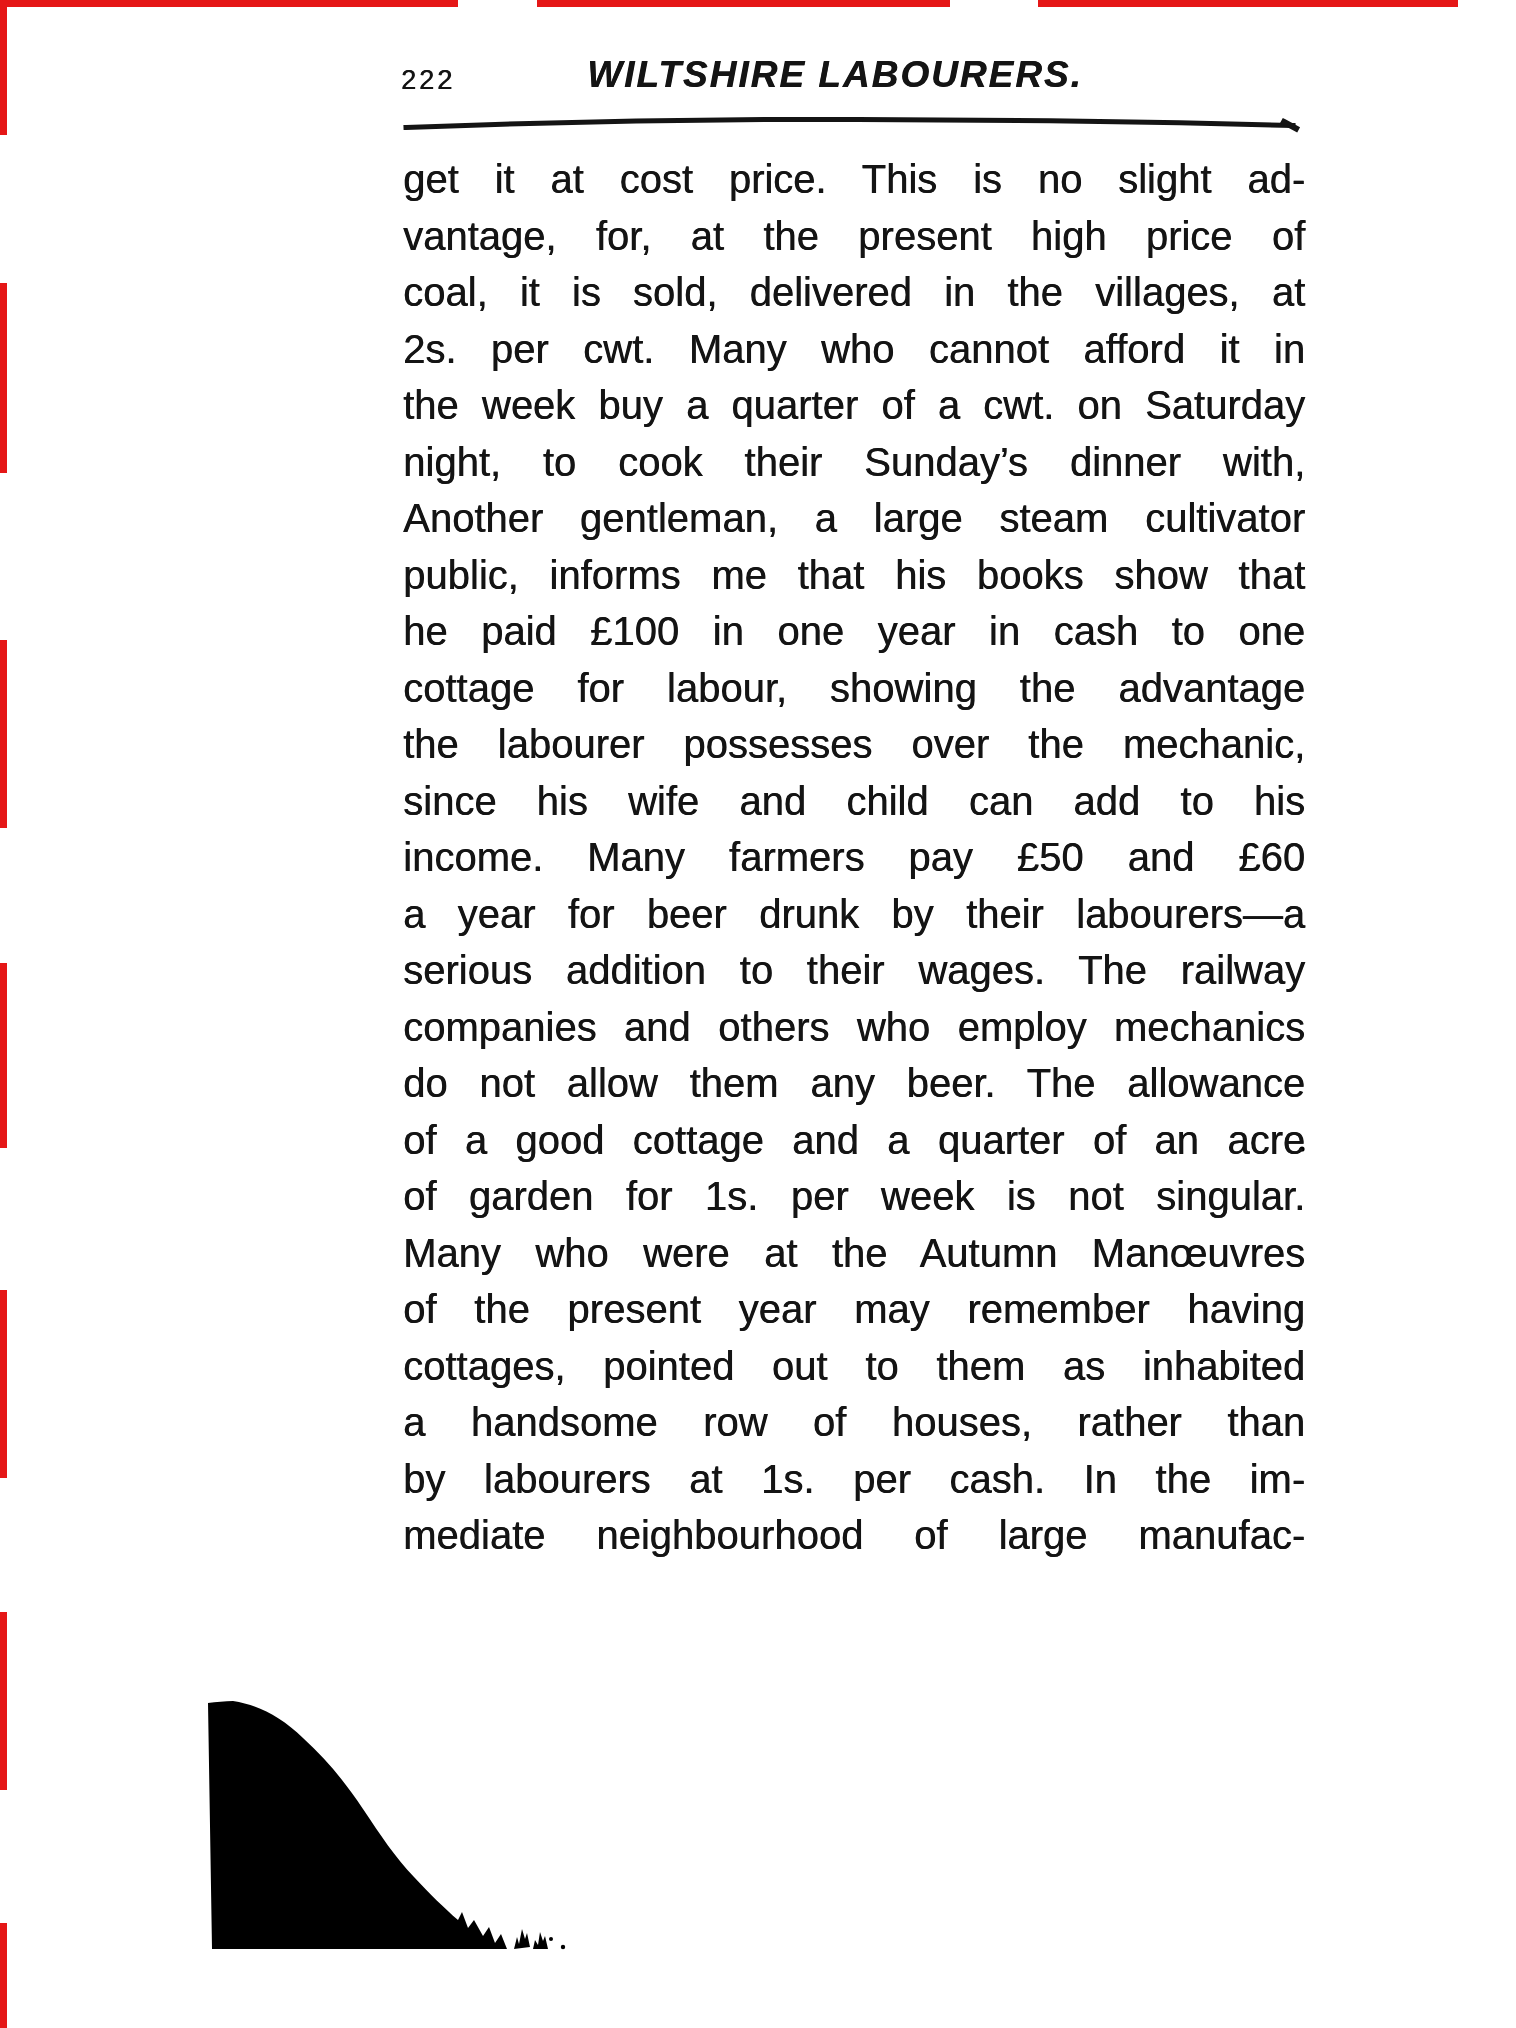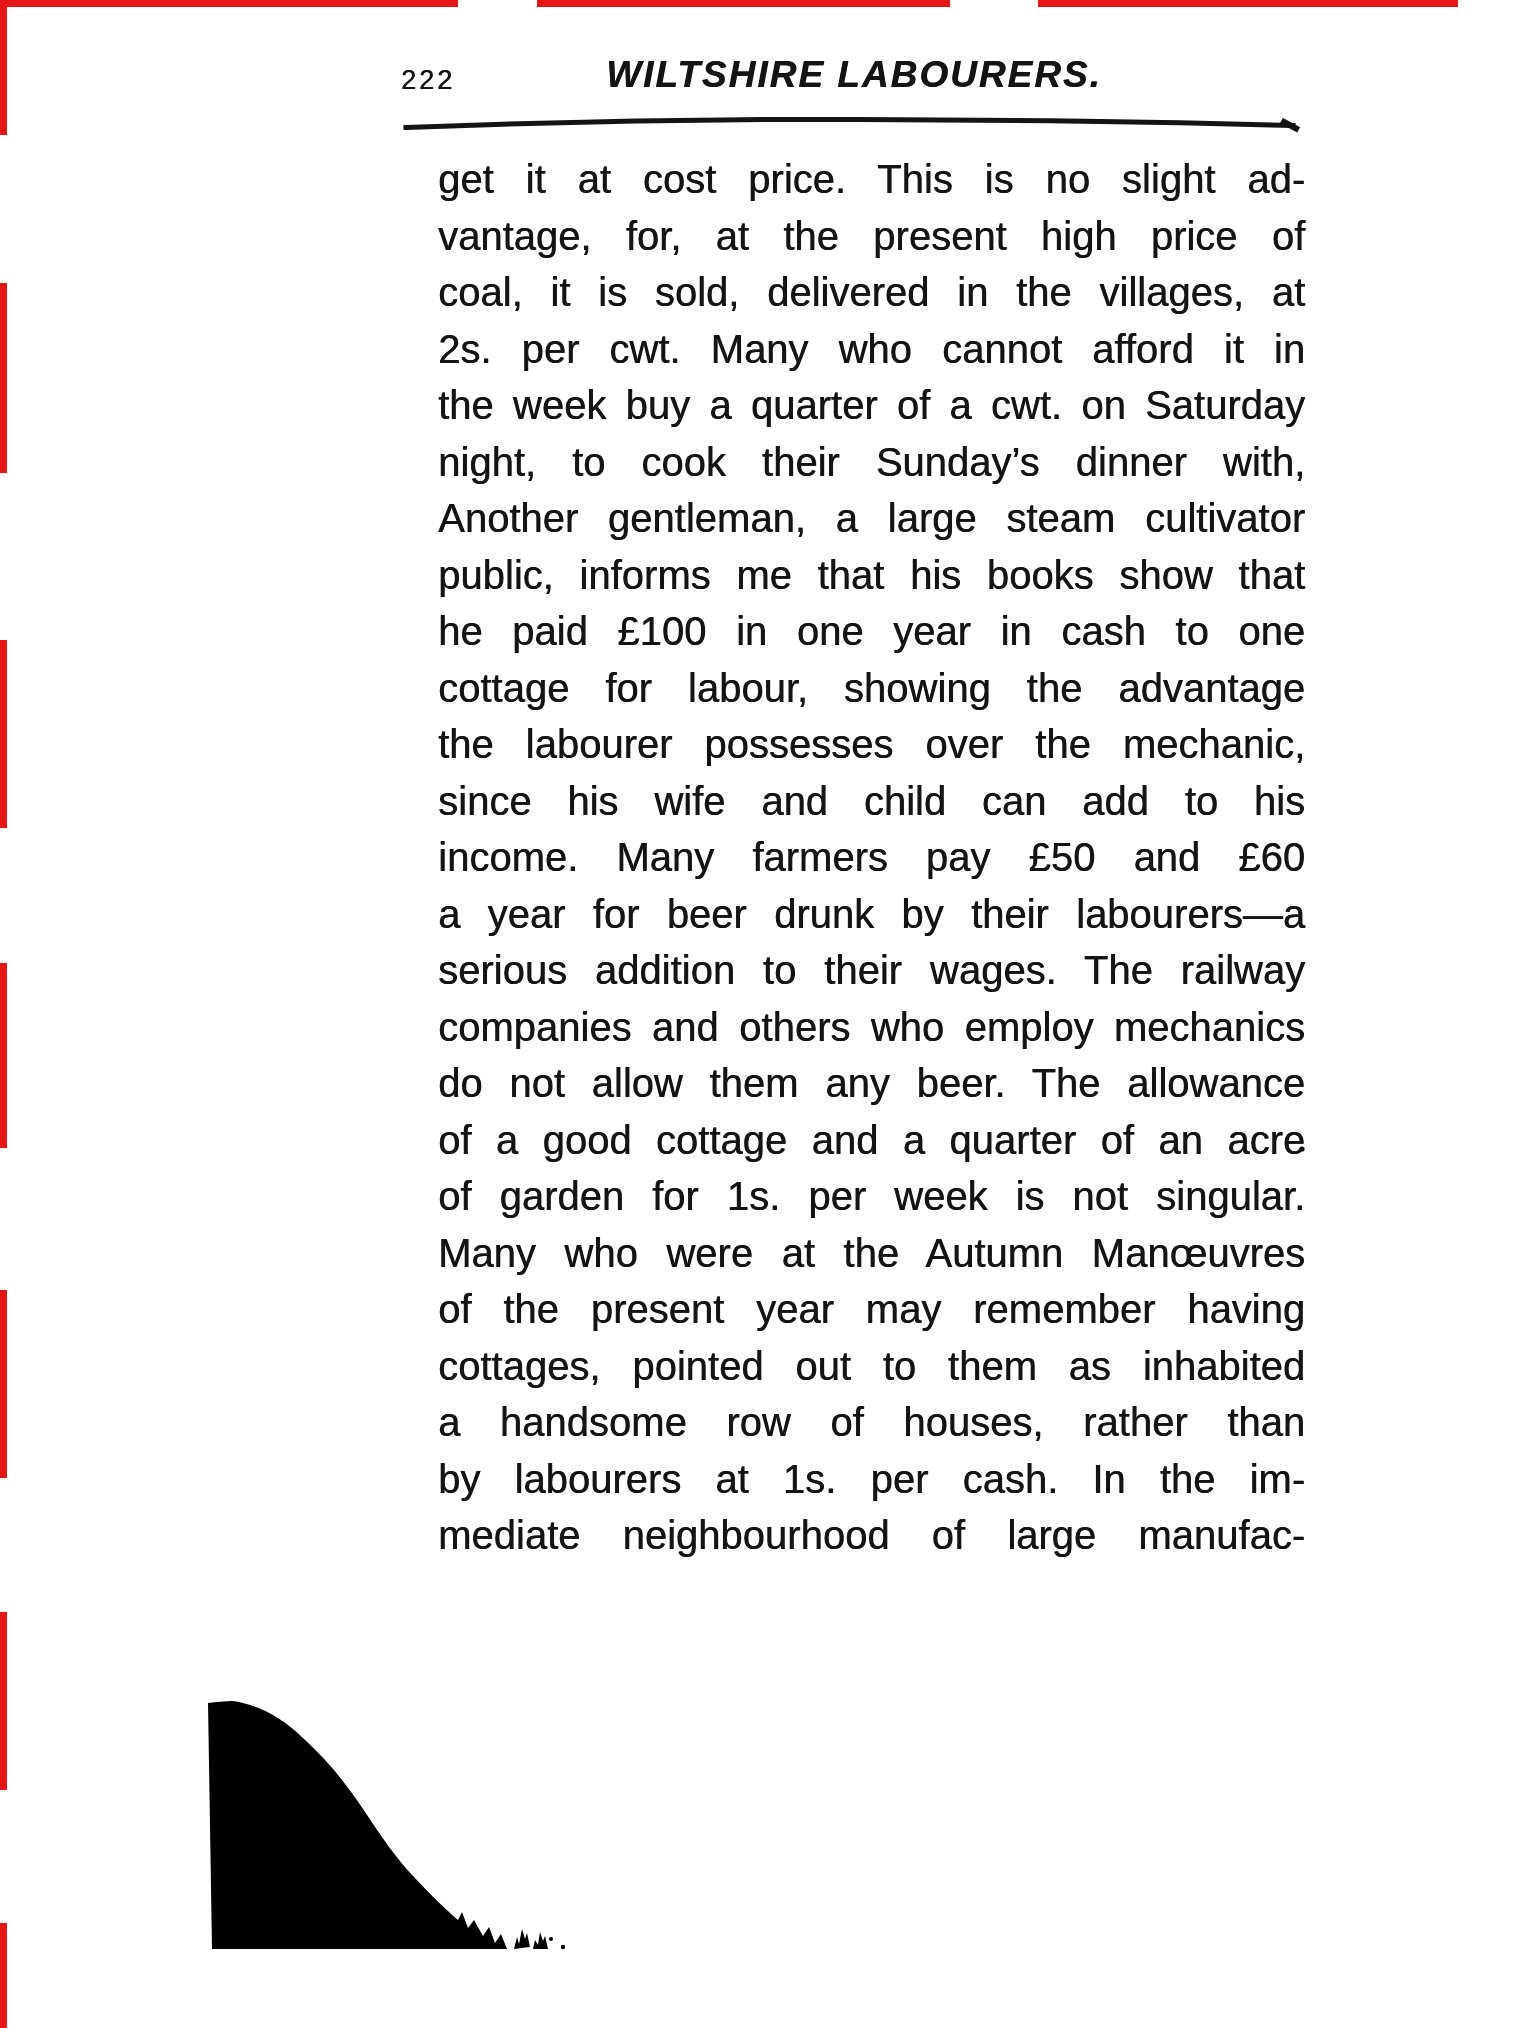--- a/index.html
+++ b/index.html
@@ -30,38 +30,37 @@
   .em-t0{left:0;width:458px;}
   .em-t1{left:537px;width:413px;}
   .em-t2{left:1038px;width:420px;}
 
   .page-number{
     position:absolute;left:401px;top:67px;
     font-size:27px;line-height:1;letter-spacing:3px;
     text-shadow:0.6px 0 0 var(--ink);
   }
   .running-header{
-    position:absolute;left:403px;top:56px;width:902px;
+    position:absolute;left:384px;top:56px;width:902px;
     text-align:center;
     font-style:italic;font-weight:700;
     font-size:37px;line-height:1;letter-spacing:2px;
     text-shadow:0.4px 0 0 var(--ink);
     white-space:nowrap;
   }
   .body-text{
     position:absolute;left:403px;top:151px;width:902px;
     font-size:40px;line-height:56.5px;
     text-shadow:0.5px 0 0 var(--ink);
   }
   .body-line{
     text-align:justify;
     text-align-last:justify;
     height:56.5px;
     white-space:normal;
-    margin-left:35px;
   }
   .overlay-svg{
     position:absolute;left:0;top:0;width:1516px;height:2028px;
     pointer-events:none;
   }
 </style>
 </head>
 <body>
 
 <div class="page">

